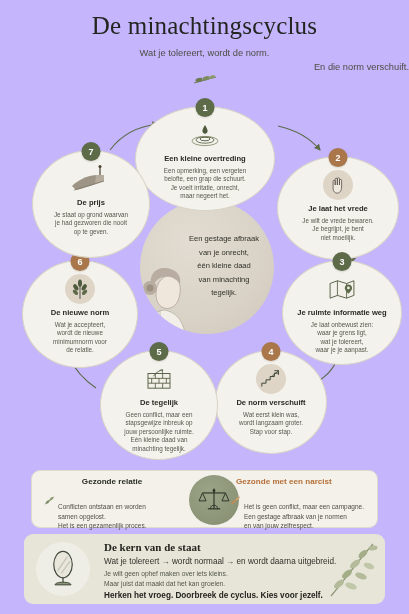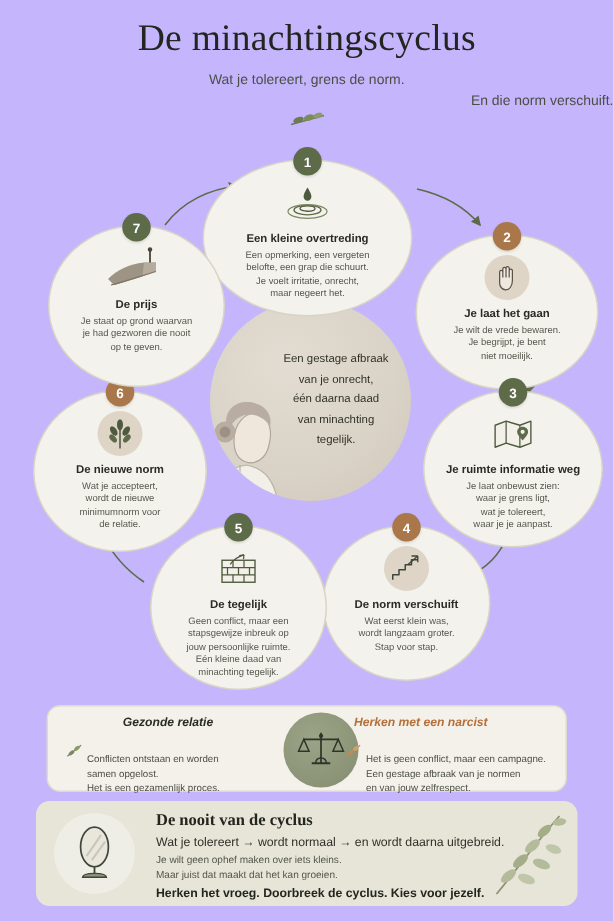--- a/index.html
+++ b/index.html
@@ -97,21 +97,21 @@
   #center .woman { position: absolute; left: -4px; bottom: -6px; width: 62px; height: 80px; }
 
   
   #compare {
     position: absolute; left: 31px; top: 470px; width: 347px; height: 58px;
     background: #f3f1ea; border: 1px solid #dedacd; border-radius: 9px;
   }
   #compare .col { position: absolute; top: 6px; width: 140px; }
   #compare .col.left  { left: 10px; }
   #compare .col.right { left: 196px; }
-  #compare .c-head { font-size: 8.1px; font-weight: bold; text-align: center; margin-bottom: 16px; font-style: italic; }
+  #compare .c-head { font-size: 8.1px; font-weight: bold; text-align: center; margin-bottom: 16px; }
   #compare .col.left  .c-head { color: #2b2d25; }
   #compare .col.right .c-head { color: #b5703a; text-align: left; padding-left: 8px;}
   #compare .c-line { font-size: 6.5px; color: #4c4f45; line-height: 9.6px; padding-left: 16px; }
   #compare .sprig-s { position: absolute; top: 18px; width: 11px; height: 11px; }
   #compare .col.left .sprig-s { left: 2px; }
   #compare .col.right .sprig-s { left: 2px; }
   #scale-circle {
     position: absolute; left: 157px; top: 4px;
     width: 50px; height: 50px; border-radius: 50%;
     background: radial-gradient(circle at 40% 34%, #9ba486 0%, #8b9476 70%, #7d8669 100%);
@@ -145,21 +145,21 @@
     font-size: 8.2px; font-weight: bold; color: #23251f;
   }
   #core .branch { position: absolute; right: 4px; top: 4px; width: 58px; height: 62px; }
 </style>
 </head>
 <body>
 
 <div id="poster">
 
   <div class="title">De minachtingscyclus</div>
-  <div class="sub l1">Wat je tolereert, grens de norm.</div>
+  <div class="sub l1">Wat je tolereert, wordt de norm.</div>
   <div class="sub l2">En die norm verschuift.</div>
   <svg class="sprig-top" viewBox="0 0 26 13">
     <path d="M2 9 L24 3" stroke="#6e7a52" stroke-width="1" fill="none"></path>
     <ellipse cx="7" cy="6" rx="3.6" ry="2" fill="#6e7a52" transform="rotate(-18 7 6)"></ellipse>
     <ellipse cx="14" cy="4.4" rx="3.6" ry="2" fill="#7c8a5d" transform="rotate(-18 14 4.4)"></ellipse>
     <ellipse cx="20" cy="3" rx="3" ry="1.7" fill="#8b9a6b" transform="rotate(-18 20 3)"></ellipse>
   </svg>
 
   <div class="cycle">
 
@@ -185,21 +185,21 @@
         <path d="M8 80 C8 60 16 52 28 50 C40 52 48 60 50 80 Z" fill="#f2efe9" stroke="#b9b2a6" stroke-width="0.8"></path>
         <path d="M20 34 C20 22 28 14 36 16 C44 18 46 28 43 38 C41 46 34 50 28 48 C22 46 20 40 20 34 Z" fill="#efe7dc" stroke="#b0a699" stroke-width="0.8"></path>
         <path d="M16 26 C12 18 18 8 28 8 C40 8 46 16 44 24 C40 18 32 14 24 18 C20 20 18 24 16 26 Z" fill="#b8ada0"></path>
         <circle cx="14" cy="28" r="7" fill="#b8ada0"></circle>
         <circle cx="14" cy="28" r="3.6" fill="#9d9183"></circle>
         <path d="M24 50 L24 58" stroke="#b9b2a6" stroke-width="0.8" fill="none"></path>
       </svg>
       <div class="c-text">
         <div>Een gestage afbraak</div>
         <div>van je onrecht,</div>
-        <div>één daarna daad</div>
+        <div>één kleine daad</div>
         <div>van minachting</div>
         <div>tegelijk.</div>
       </div>
     </div>
 
     <div class="node plain" id="node1">
       <div class="badge green">1</div>
       <div class="ico-wrap">
         <svg viewBox="0 0 28 26" width="28" height="26">
           <path d="M14 3 C14 3 11.4 7 11.4 9 C11.4 10.6 12.6 11.8 14 11.8 C15.4 11.8 16.6 10.6 16.6 9 C16.6 7 14 3 14 3 Z" fill="#4e5a3e"></path>
@@ -217,21 +217,21 @@
       </div>
     </div>
 
     <div class="node" id="node2">
       <div class="badge brown">2</div>
       <div class="ico-wrap">
         <svg viewBox="0 0 22 24" width="18" height="20">
           <path d="M5 14 L5 7.5 A1.3 1.3 0 0 1 7.6 7.5 L7.6 12 L7.6 5 A1.3 1.3 0 0 1 10.2 5 L10.2 12 L10.2 4.5 A1.3 1.3 0 0 1 12.8 4.5 L12.8 12 L12.8 6.5 A1.3 1.3 0 0 1 15.4 6.5 L15.4 14.5 C15.4 19 13 22 10 22 C7 22 5 19.4 5 16.5 Z" fill="#efe8df" stroke="#5b5247" stroke-width="1"></path>
         </svg>
       </div>
-      <div class="n-title">Je laat het gaan</div>
+      <div class="n-title">Je laat het vrede</div>
       <div class="n-body">
         <div>Je wilt de vrede bewaren.</div>
         <div>Je begrijpt, je bent</div>
         <div>niet moeilijk.</div>
       </div>
     </div>
 
     <div class="node plain" id="node3">
       <div class="badge green">3</div>
       <div class="ico-wrap">
@@ -349,42 +349,42 @@
         <path d="M5 9 L31 9" stroke="#2f3529" stroke-width="1.3"></path>
         <circle cx="18" cy="6.4" r="1.6" fill="#2f3529"></circle>
         <path d="M11 27 L25 27" stroke="#2f3529" stroke-width="1.4"></path>
         <path d="M14 27 C14 24 16 23 18 23 C20 23 22 24 22 27" fill="none" stroke="#2f3529" stroke-width="1.1"></path>
         <path d="M5 9 L1 18 L9 18 Z" fill="none" stroke="#2f3529" stroke-width="1.1"></path>
         <path d="M31 9 L27 18 L35 18 Z" fill="none" stroke="#2f3529" stroke-width="1.1"></path>
       </svg>
     </div>
 
     <div class="col right">
-      <div class="c-head">Herken met een narcist</div>
+      <div class="c-head">Gezonde met een narcist</div>
       <svg class="sprig-s" viewBox="0 0 12 12">
         <path d="M1 10 L11 2" stroke="#c08b52" stroke-width="0.9" fill="none"></path>
         <ellipse cx="4" cy="7.6" rx="2.4" ry="1.3" fill="#c08b52" transform="rotate(-38 4 7.6)"></ellipse>
         <ellipse cx="8" cy="4.2" rx="2.4" ry="1.3" fill="#d0a06c" transform="rotate(-38 8 4.2)"></ellipse>
       </svg>
       <div class="c-line" style="width:152px">Het is geen conflict, maar een campagne.</div>
       <div class="c-line" style="width:152px">Een gestage afbraak van je normen</div>
       <div class="c-line" style="width:152px">en van jouw zelfrespect.</div>
     </div>
   </div>
 
   <div id="core">
     <div id="mirror-circle">
       <svg viewBox="0 0 34 44" width="30" height="40">
         <ellipse cx="17" cy="17" rx="10.5" ry="15" fill="#e9e6dc" stroke="#3f463a" stroke-width="1.3"></ellipse>
         <path d="M11 24 L22 8 M15 27 L25 13" stroke="#c9c6bb" stroke-width="1.6" fill="none"></path>
         <path d="M17 32 L17 38" stroke="#3f463a" stroke-width="1.4"></path>
         <path d="M8 40 C8 38 12 37 17 37 C22 37 26 38 26 40 Z" fill="#8e9679" stroke="#3f463a" stroke-width="1.1"></path>
       </svg>
     </div>
-    <div class="k-title">De nooit van de cyclus</div>
+    <div class="k-title">De kern van de staat</div>
     <div class="k-main">Wat je tolereert → wordt normaal → en wordt daarna uitgebreid.</div>
     <div class="k-s1">Je wilt geen ophef maken over iets kleins.</div>
     <div class="k-s2">Maar juist dat maakt dat het kan groeien.</div>
     <div class="k-foot">Herken het vroeg. Doorbreek de cyclus. Kies voor jezelf.</div>
     <svg class="branch" viewBox="0 0 58 62">
       <path d="M8 58 C20 44 34 24 50 6" stroke="#8a9372" stroke-width="1.2" fill="none"></path>
       <ellipse cx="16" cy="46" rx="6" ry="3" fill="#b3bb9a" transform="rotate(-40 16 46)"></ellipse>
       <ellipse cx="24" cy="36" rx="6" ry="3" fill="#a3ad88" transform="rotate(-40 24 36)"></ellipse>
       <ellipse cx="32" cy="26" rx="6" ry="3" fill="#b3bb9a" transform="rotate(-40 32 26)"></ellipse>
       <ellipse cx="40" cy="16" rx="5.4" ry="2.8" fill="#a3ad88" transform="rotate(-40 40 16)"></ellipse>

